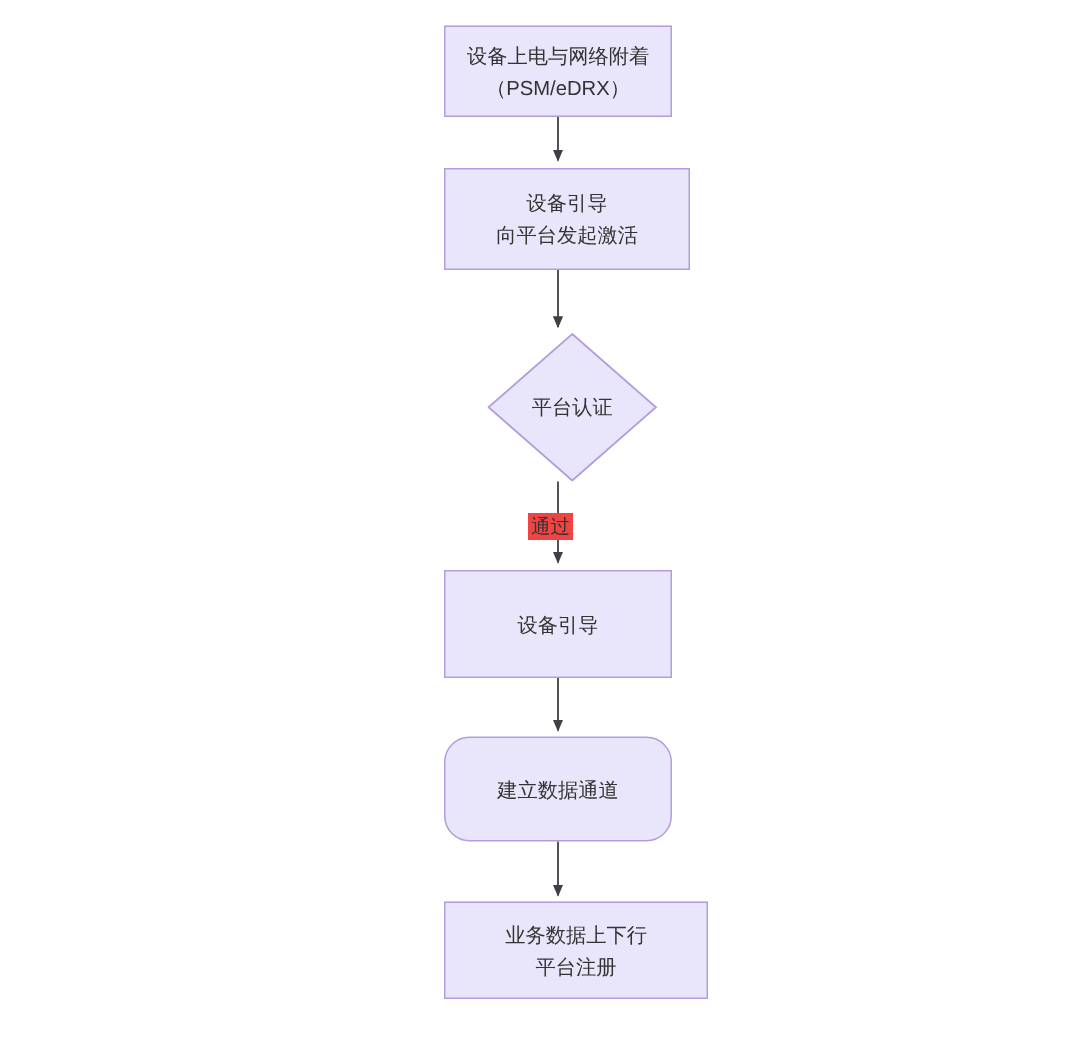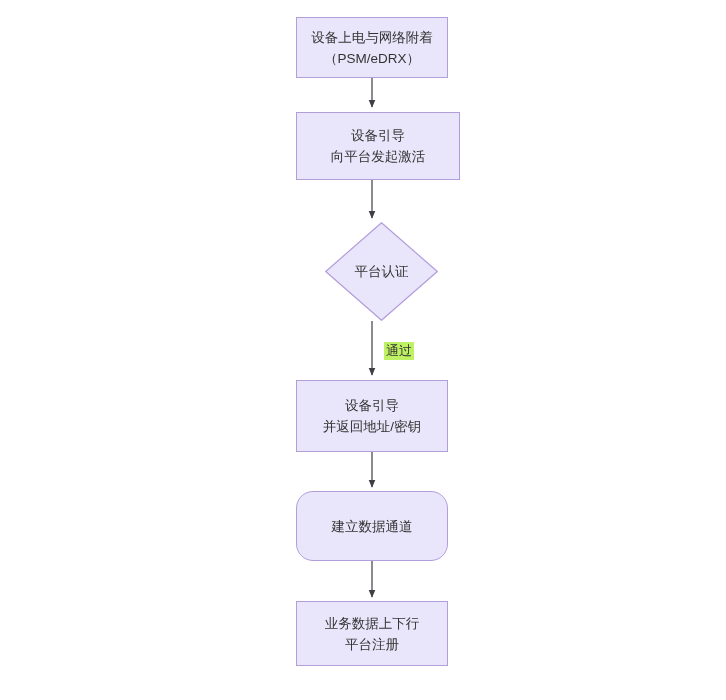--- a/index.html
+++ b/index.html
@@ -62,25 +62,24 @@
     font-size: 13.5px;
     line-height: 21px;
     text-align: center;
     white-space: nowrap;
   }
   .edge-label {
     position: absolute;
     color: #333333;
     font-size: 13px;
     line-height: 18px;
-    background: #bef264;
+    background: #ef4444;
     padding: 0 2px;
     white-space: nowrap;
     text-align: center;
-    margin-left: 32px;
   }
 </style>
 </head>
 <body>
 
 <div id="flow-root">
 
   <svg class="flow-canvas" viewBox="0 0 726 700">
     <defs>
       <marker id="arrowhead" markerWidth="9" markerHeight="9" refX="7.2" refY="4" orient="auto" markerUnits="userSpaceOnUse">
@@ -118,25 +117,24 @@
     <svg width="113" height="99" viewBox="0 0 113 99">
       <polygon points="56.5,0.7 112.3,49.5 56.5,98.3 0.7,49.5" fill="#e9e6fb" stroke="#b39ddb" stroke-width="1.2"></polygon>
     </svg>
     <span class="decision-label">平台认证</span>
   </div>
 
   <div class="edge-label" style="left:352px; top:342px;">通过</div>
 
   <div class="node-box" style="left:296px; top:380px; width:152px; height:72px;">
     <span class="node-line">设备引导</span>
-    <span class="node-line">并返回地址/密钥</span>
   </div>
 
   <div class="node-box" style="left:296px; top:491px; width:152px; height:70px;border-radius:17px;">
     <span class="node-line">建立数据通道</span>
   </div>
 
-  <div class="node-box" style="left:296px; top:601px; width:152px; height:65px;">
+  <div class="node-box" style="left:296px; top:601px; width:176px; height:65px;">
     <span class="node-line">业务数据上下行</span>
     <span class="node-line">平台注册</span>
   </div>
 
 </div>
 
 </body></html>

